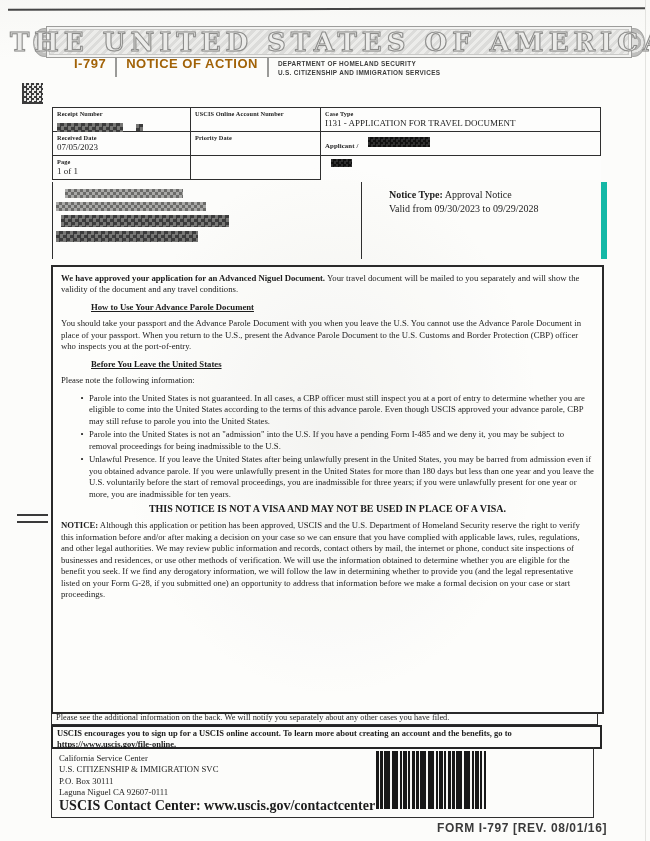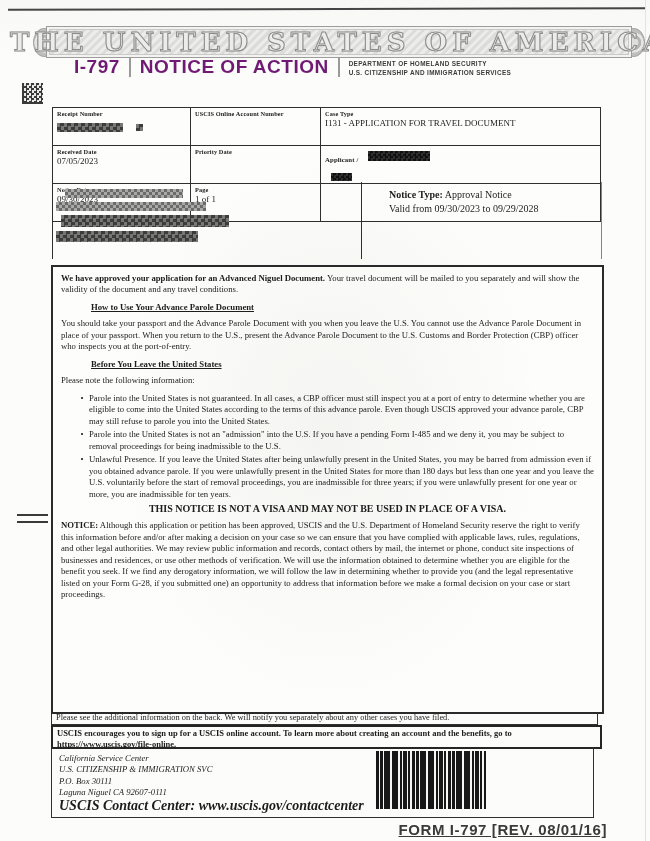--- a/index.html
+++ b/index.html
@@ -27,77 +27,77 @@
   .banner-text{font-family:"DejaVu Serif", serif; font-weight:bold; font-size:26px;
     letter-spacing:5px; white-space:nowrap; color:#ececea;
     -webkit-text-stroke:1px #8d8d8b; text-shadow:0 0 1px rgba(110,110,110,0.9);}
   .rosette{position:absolute; width:21px; height:27px; top:4px; border:1px solid #a5a5a3; border-radius:50%;
     background:radial-gradient(circle at 50% 50%, #dededc 0 28%, #b5b5b3 30% 44%, #e6e6e4 46% 58%, #bfbfbd 60% 100%);}
   .rosette.l{left:-3px;} .rosette.r{right:-3px;}
 
   
   .form-title-row{position:absolute; left:74px; top:57px; display:flex; align-items:flex-start;
     font-family:"Liberation Sans", sans-serif;}
-  .form-number,.form-title{font-weight:bold; font-size:19px; letter-spacing:0.5px; color:#701a75; line-height:1.1;}
+  .form-number,.form-title{font-weight:bold; font-size:13px; letter-spacing:0.5px; color:#a16207; line-height:1.1;}
   .vbar{width:2px; height:19px; background:#9a9a98; margin:1px 9px 0 9px;}
   .dept{font-weight:bold; font-size:6.4px; color:#3c3c3c; line-height:1.35; letter-spacing:0.35px; padding-top:3px;}
 
   .datamatrix{position:absolute; left:22px; top:83px; width:19px; height:19px;
     background:repeating-conic-gradient(#2b2b2b 0% 25%, #e9e9e7 0% 50%); background-size:5px 5px;
     border-left:2px solid #2b2b2b; border-bottom:2px solid #2b2b2b; opacity:0.92;}
 
   
   .px{display:inline-block; vertical-align:middle;}
   .px-dark{background:repeating-conic-gradient(#3c3c3c 0% 25%, #777775 0% 50%); background-size:7px 7px;}
   .px-gray{background:repeating-conic-gradient(#6b6b69 0% 25%, #a9a9a7 0% 50%); background-size:6px 6px;}
   .px-black{background:repeating-conic-gradient(#101010 0% 25%, #2e2e2e 0% 50%); background-size:5px 5px;}
 
   
   .top-table{position:absolute; left:52px; top:107px; width:548px;
     display:grid; grid-template-columns:138px 130px 280px; grid-auto-rows:auto;
     border-top:1px solid #2f2f2f; border-left:1px solid #2f2f2f; background:rgba(255,255,255,0.35);}
-  .cell{border-right:1px solid #2f2f2f; border-bottom:1px solid #2f2f2f; padding:2px 4px 14px 4px; height:21px;}
+  .cell{border-right:1px solid #2f2f2f; border-bottom:1px solid #2f2f2f; padding:2px 4px 0 4px; height:21px;}
   .cell-label{display:block; font-weight:bold; font-size:6.3px; letter-spacing:0.1px; color:#222;}
   .cell-value{display:block; font-size:9px; margin-top:1px;}
 
   
   .addr-section{position:absolute; left:52px; top:182px; width:548px; height:77px;
-    border-left:1px solid #2f2f2f; border-right:1px solid #14b8a6;}
+    border-left:1px solid #2f2f2f; border-right:6px solid #14b8a6;}
   .addr-divider{position:absolute; left:308px; top:0; bottom:0; width:1px; background:#2f2f2f;}
   .addr-line{position:absolute;}
   .notice-box{position:absolute; left:336px; top:6px; width:200px; font-size:10px; line-height:1.35;}
 
   
   .body-box{position:absolute; left:51px; top:265px; width:533px; height:433px;
     border:2px solid #2a2a2a; padding:6px 8px; font-size:8.7px; line-height:1.32; background:rgba(255,255,255,0.25);}
   .body-box p{margin:0 0 6px 0;}
   .bhead{font-weight:bold; text-decoration:underline; margin:2px 0 5px 0;padding-left:30px;}
   .bullet{display:flex; margin:0 0 2px 0;}
   .bullet .dot{width:14px; text-align:center; flex:0 0 14px; margin-left:14px;}
   .bullet .btxt{flex:1;}
   .visa-line{text-align:center; font-weight:bold; font-size:10px; margin:2px 0 5px 0;}
 
   
   .row-back{position:absolute; left:51px; top:712px; width:541px; height:11px;
     border:1px solid #2f2f2f; border-top:none; padding:1px 0 0 4px; font-size:8.4px;}
   .row-online{position:absolute; left:51px; top:725px; width:539px; height:19px;
     border:2px solid #252525; padding:1px 4px 0 4px; font-weight:bold; font-size:8.5px; line-height:1.25;}
   .bottom-block{position:absolute; left:51px; top:747px; width:541px; height:70px;
-    border:1px solid #2f2f2f; border-top:none;font-style:italic;}
+    border:1px solid #2f2f2f; border-top:none;}
   .office{position:absolute; left:7px; top:6px; font-size:8.7px; line-height:1.32;}
   .contact{position:absolute; left:7px; bottom:3px; font-weight:bold; font-size:14px;}
   .barcode{position:absolute; left:324px; top:4px; width:110px; height:58px; background-color:#f6f6f4;
     background-image:
       repeating-linear-gradient(90deg,#171717 0 2px, transparent 2px 4px),
       repeating-linear-gradient(90deg,#171717 0 3px, transparent 3px 9px),
       repeating-linear-gradient(90deg,#171717 0 1px, transparent 1px 6px),
       repeating-linear-gradient(90deg, transparent 0 11px, #f6f6f4 11px 13px);}
   .form-rev{position:absolute; left:0; top:821px; width:607px; text-align:right;
-    font-family:"Liberation Sans", sans-serif; font-weight:bold; font-size:15px;
-    letter-spacing:0.6px; color:#3a3a3a;text-decoration:underline;}
+    font-family:"Liberation Sans", sans-serif; font-weight:bold; font-size:12px;
+    letter-spacing:0.6px; color:#3a3a3a;}
 </style>
 </head>
 <body>
 
 <div class="page">
   <div class="paper-shade"></div>
   <div class="scan-top"></div>
   <div class="edge-right"></div>
   <div class="margin-mark" style="top:514px;"></div>
   <div class="margin-mark" style="top:521px;"></div>
@@ -144,24 +144,20 @@
     <div class="cell">
       <span class="cell-label">Priority Date</span>
     </div>
     <div class="cell">
       <span class="cell-label" style="display:inline; font-size:6.8px;">Applicant /</span>
       <span class="px px-black" style="width:62px;height:10px;margin-left:6px;margin-top:-4px;"></span><br>
       <span class="px px-black" style="width:21px;height:8px;margin-left:6px;margin-top:2px;"></span>
     </div>
 
     <div class="cell">
-      <span class="cell-label">Notice Date</span>
-      <span class="cell-value">09/30/2023</span>
-    </div>
-    <div class="cell">
       <span class="cell-label">Page</span>
       <span class="cell-value">1 of 1</span>
     </div>
     <div class="cell"></div>
   </div>
 
   <div class="addr-section">
     <div class="addr-divider"></div>
     <span class="addr-line px px-gray" style="left:12px; top:7px;  width:118px; height:9px;"></span>
     <span class="addr-line px px-gray" style="left:3px;  top:20px; width:150px; height:9px;"></span>

